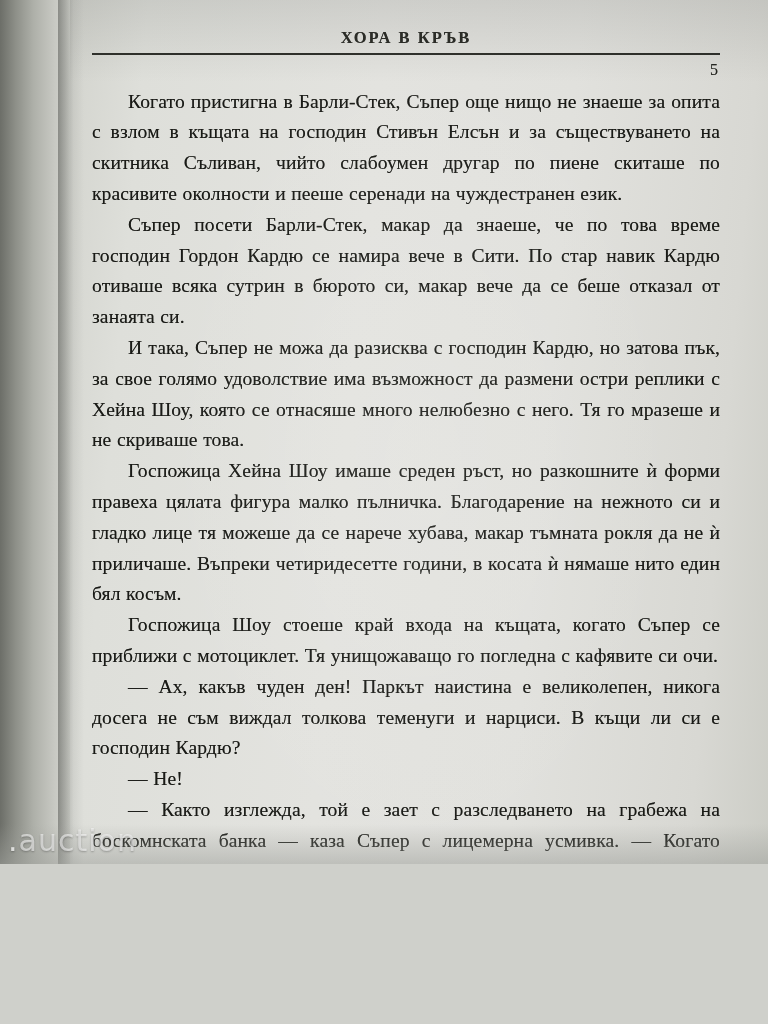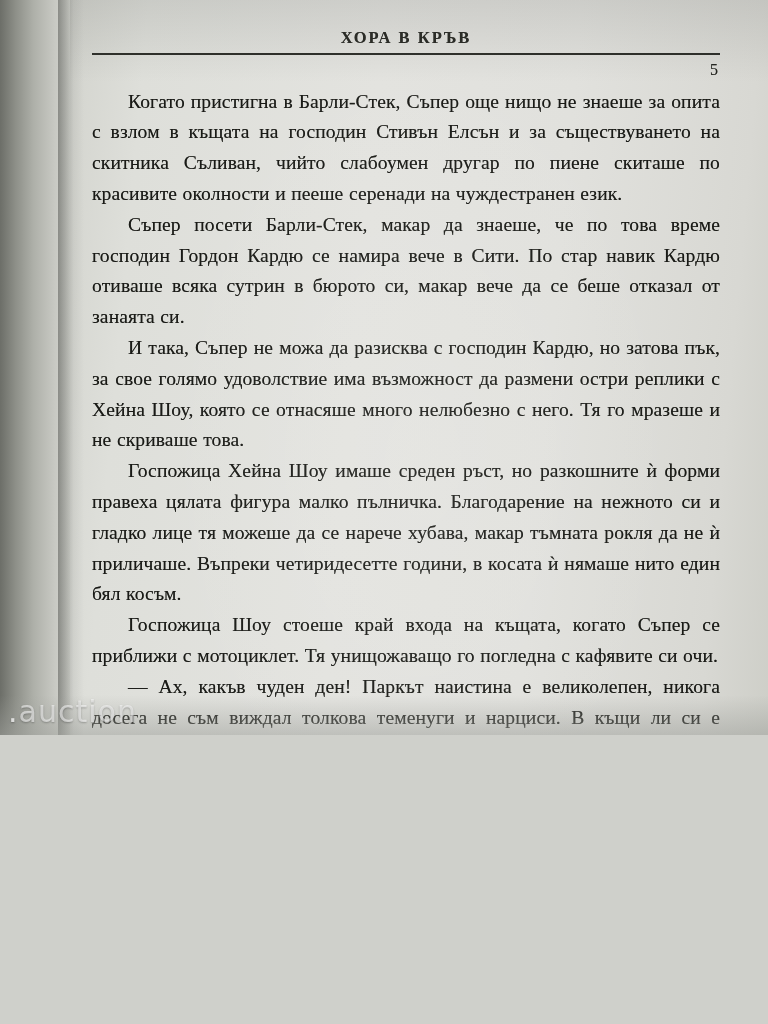--- a/index.html
+++ b/index.html
@@ -9,21 +9,21 @@
   body {
     width: 768px;
     height: 1024px;
     overflow: hidden;
     background: #cfd0cb;
     font-family: "Liberation Serif", serif;
   }
   .photo {
     position: relative;
     width: 768px;
-    height: 735px;
+    height: 864px;
     background: linear-gradient(100deg, #b9bbb4 0%, #c7c8c1 6%, #d6d6d0 14%, #dededa 30%, #e0e0dc 55%, #dbdbd6 75%, #d2d2cc 90%, #c4c5be 100%);
     overflow: hidden;
   }
   
   .gutter {
     position: absolute;
     left: 0; top: 0;
     width: 70px; height: 1024px;
     background: linear-gradient(90deg, #6c6e68 0%, #8d8f88 22%, #aeb0a9 48%, #c8c9c3 78%, #d7d8d2 100%);
   }

